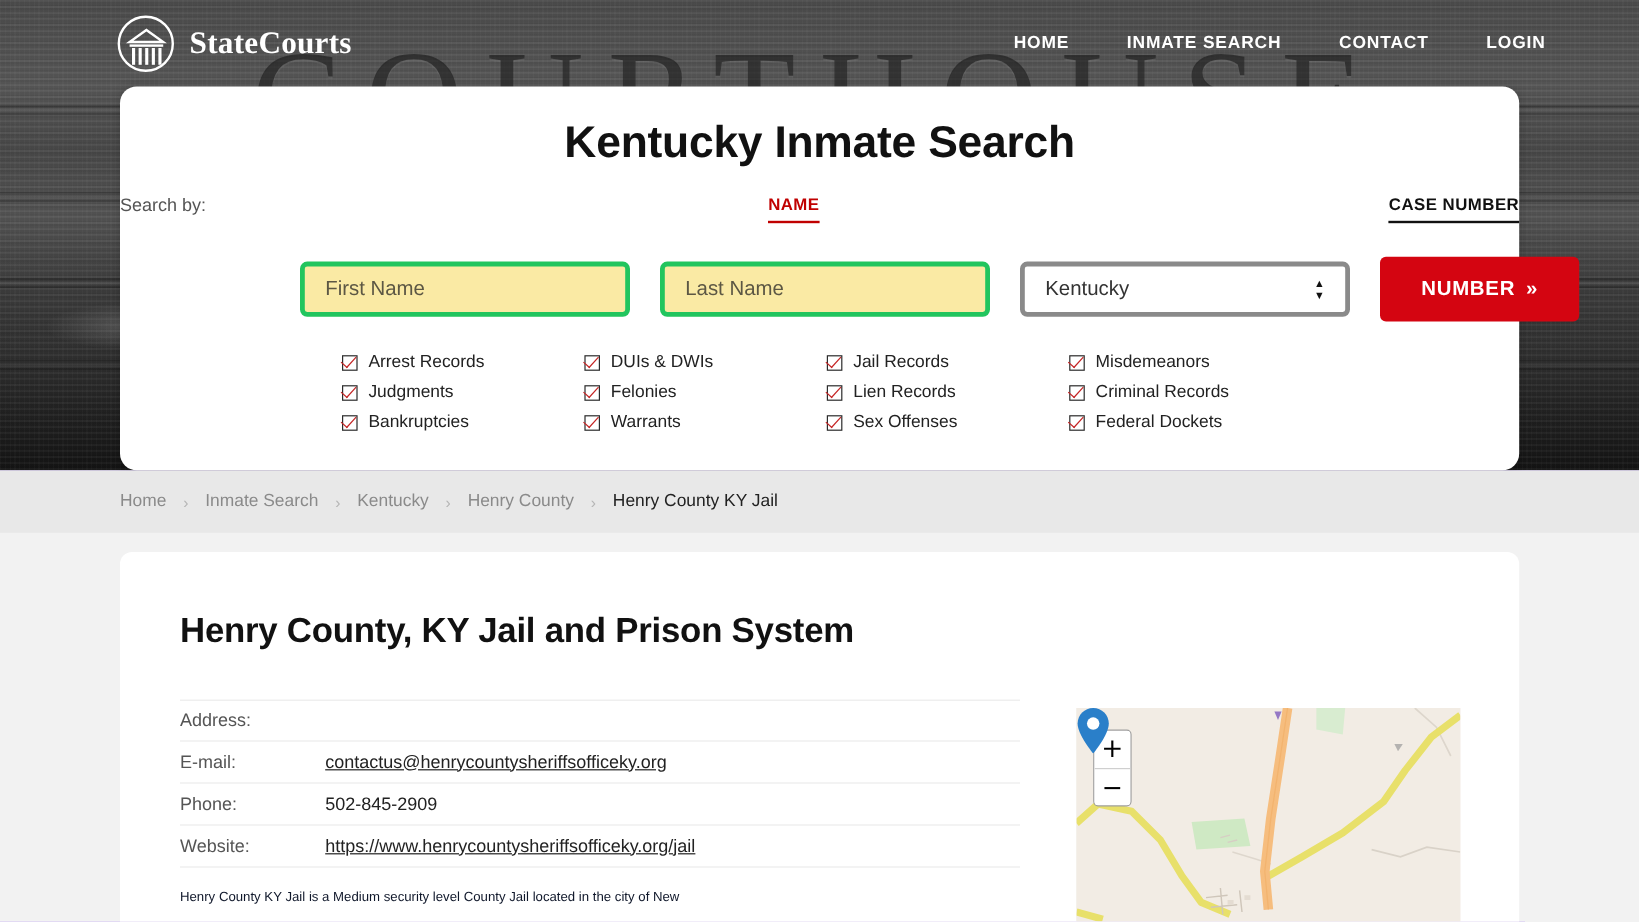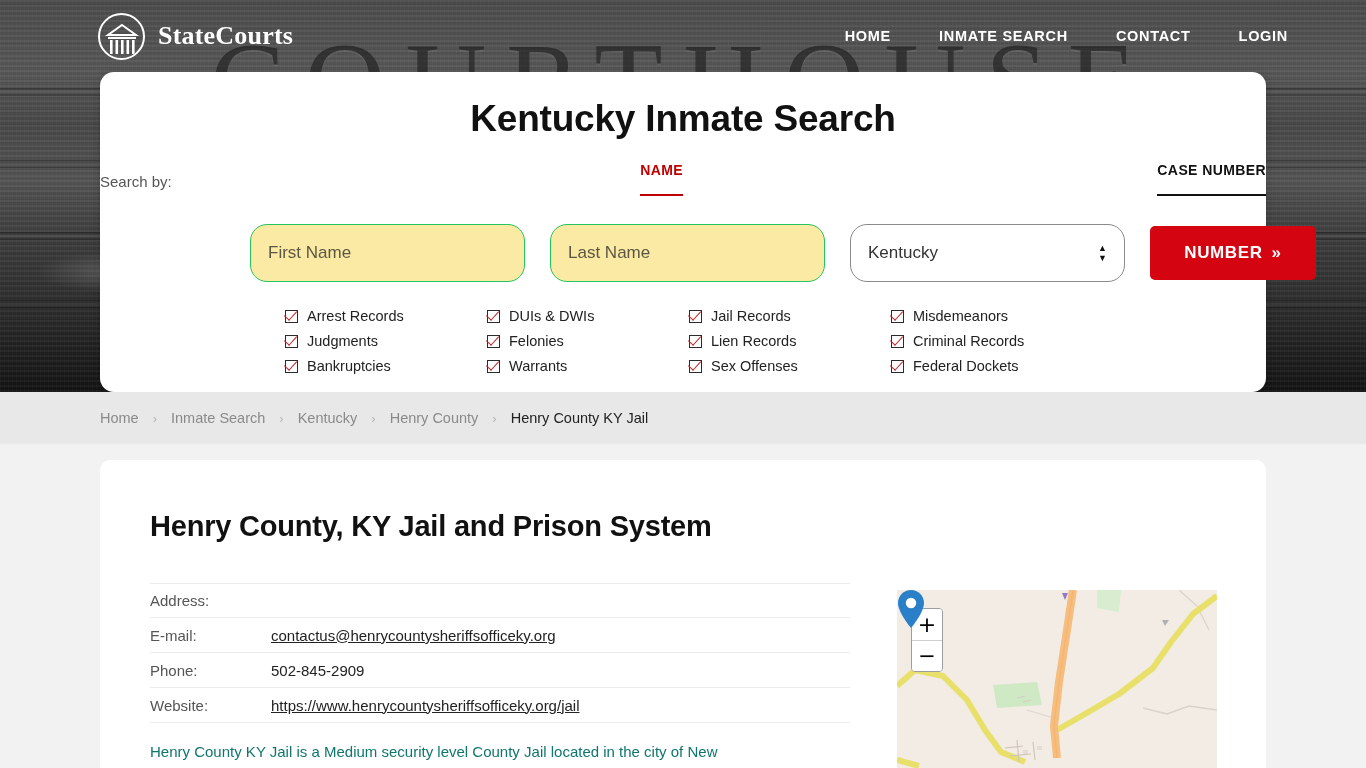--- a/index.html
+++ b/index.html
@@ -142,36 +142,36 @@
     gap: 0;
   }
   .searchby-label {
     font-size: 15px; color: #555;
     margin-right: 28px;
     padding-bottom: 6px;
   }
   .tab {
     font-size: 14px; font-weight: bold;
     letter-spacing: .4px;
-    padding-bottom: 16px;
+    padding-bottom: 6px;
     cursor: pointer;
   }
   .tab.active { color: #c00000; border-bottom: 2.5px solid #c00000; }
   .tab.inactive { color: #111; border-bottom: 2.5px solid #111; margin-left: 34px; }
 
   .form-row {
     margin-top: 28px;
     display: flex; align-items: center;
     padding: 0 150px;
     gap: 25px;
   }
   .field {
-    height: 58px;
-    border-radius: 17px;
-    border: 1px solid #22c55e;
+    height: 46px;
+    border-radius: 6px;
+    border: 4px solid #22c55e;
     background: #faeaa4;
     display: flex; align-items: center;
     padding: 0 17px;
     font-size: 17px;
     color: #5c5744;
     width: 275px;
     flex: 0 0 275px;
   }
   .field.state {
     background: #fff;
@@ -268,22 +268,22 @@
     height: 35px;
     border-bottom: 1px solid #ececec;
     font-size: 15px;
   }
   .drow:first-child { border-top: 1px solid #ececec; }
   .dlabel { flex: 0 0 121px; color: #555; }
   .dvalue { color: #222; }
   .dvalue a { color: #222; text-decoration: underline; }
   .blurb {
     margin: 17px 50px 0;
-    font-size: 15px;
-    color: #0f766e;
+    font-size: 11px;
+    color: #0f172a;
     line-height: 1.6;
     max-width: 700px;
   }
 
   
   .map {
     position: absolute;
     left: 797px; top: 130px;
     width: 320px; height: 178px;
     background: #efe9e2;

